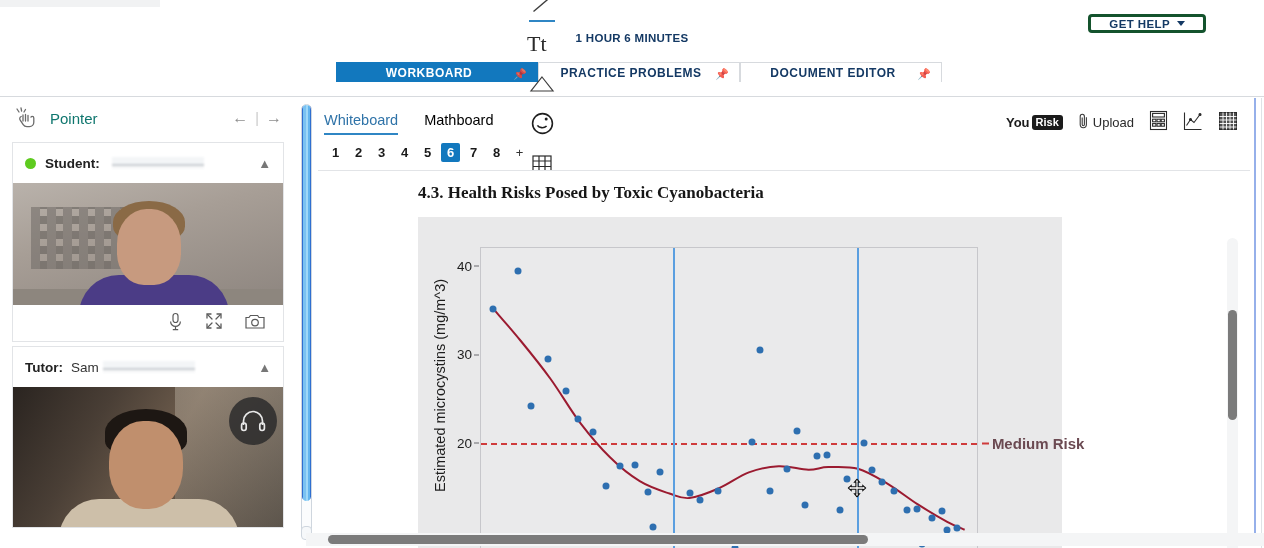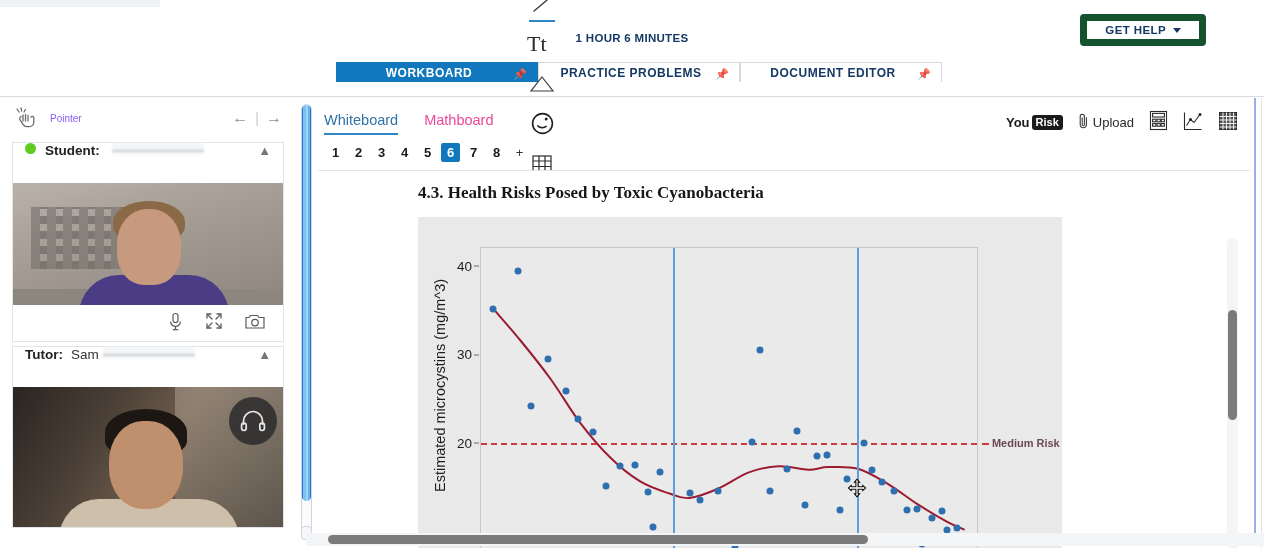--- a/index.html
+++ b/index.html
@@ -14,23 +14,23 @@
   
   .topbar { position: absolute; left: 0; top: 0; width: 1264px; height: 60px; background: #fff; }
   .top-ghost { position: absolute; left: 0; top: 0; width: 160px; height: 7px; background: #f1f2f3; }
   .timer {
     position: absolute; left: 0; top: 32px; width: 1264px;
     text-align: center; font-size: 11.5px; font-weight: bold;
     letter-spacing: .3px; color: #143964;
   }
   .top-actions { position: absolute; right: 58px; top: 14px; display: flex; gap: 16px; }
   .btn-outline {
-    border: 7px solid #14532d; border-radius: 4px; background: #fff;
+    border: 3px solid #14532d; border-radius: 4px; background: #fff;
     color: #143964; font-size: 11.5px; font-weight: bold; letter-spacing: .4px;
-    height: 32px; padding: 0 18px; display: flex; align-items: center; gap: 7px;
+    height: 19px; padding: 0 18px; display: flex; align-items: center; gap: 7px;
     cursor: pointer; white-space: nowrap; font-family: "Liberation Sans", sans-serif;
   }
   .caret-dn { width: 0; height: 0; border-left: 4px solid transparent; border-right: 4px solid transparent; border-top: 5px solid #143964; display:inline-block; }
 
   
   .tabs { position: absolute; left: 336px; top: 62px; height: 35px; display: flex; }
   .tab {
     height: 20px; min-width: 202px; display: flex; align-items: center; justify-content: center;
     position: relative; font-size: 12px; font-weight: bold; letter-spacing: .5px;
     background: #fff; border: 1px solid #d7dade; border-bottom: none;
@@ -39,27 +39,27 @@
   .tab.active { background: #1278be; color: #fff; border-color: #1278be; }
   .pin { position: absolute; right: 9px; top: 5px; font-size: 11px; opacity: .85; }
   .tab.active .pin { color: #cfe6f7; }
   .tab .pin { color: #6b86a5; }
   .tabs-rule { position: absolute; left: 0; top: 96px; width: 1264px; height: 1px; background: #d7dade; }
 
   
   .left { position: absolute; left: 0; top: 98px; width: 296px; height: 450px; background: #fff; }
   .pointer-row { height: 40px; display: flex; align-items: center; padding: 0 14px; }
   .ptr-ico { width: 24px; height: 22px; margin-right: 12px; }
-  .ptr-label { font-size: 10px; color: #8b5cf6; }
+  .ptr-label { font-size: 15px; color: #0f766e; }
   .nav-arrows { margin-left: auto; display: flex; align-items: center; gap: 7px; color: #8d8d8d; font-size: 16px; }
   .nav-arrows span { cursor: pointer; }
   .divider-v { color: #c9c9c9; font-size: 14px; }
 
   .card { margin: 4px 12px 0 12px; border: 1px solid #e2e4e7; background: #fff; }
-  .card-hd { height: 40px; display: flex; padding: 0 12px; }
+  .card-hd { height: 40px; display: flex; align-items: center; padding: 0 12px; }
   .dot-online { width: 11px; height: 11px; border-radius: 50%; background: #5ecb1f; margin-right: 9px; }
   .role { font-size: 13.5px; font-weight: bold; color: #222; margin-right: 8px; }
   .pname { font-size: 13.5px; color: #333; }
   .redacted {
     display: inline-block; height: 12px; width: 92px; margin-left: 4px;
     background: linear-gradient(to bottom, #f3f5f7 0 60%, #c9cdd2 60% 72%, #f7f8f9 72% 100%);
     filter: blur(1.1px); vertical-align: middle;
   }
   .chev { margin-left: auto; color: #777; font-size: 13px; cursor: pointer; }
   .video { width: 100%; height: 120px; position: relative; overflow: hidden; }
@@ -96,21 +96,21 @@
     background: linear-gradient(90deg,#2f6fd0 0 12%, #79c2f2 12% 42%, #9ed8f8 42% 62%, #62b4ee 62% 88%, #2f6fd0 88% 100%);
   }
   .split-nub { position:absolute; left:0; bottom:-4px; width:11px; height:14px; border:1px solid #cfd6de; border-radius:4px; background:#f6f8fa; }
 
   
   .board { position: absolute; left: 312px; top: 98px; width: 952px; height: 450px; background: #fff; }
   .board-toolbar { height: 47px; display: flex; align-items: center; padding: 0 0 0 12px; position: relative; }
   .bt-tab { font-size: 14.5px; color: #2f73a8; margin-right: 26px; cursor: pointer; position: relative; padding-bottom: 4px; }
   .bt-tab.active { color: #2f73a8; }
   .bt-tab.active::after { content:""; position:absolute; left:0; right:0; bottom:-3px; height:2px; background:#2f86c4; }
-  .bt-tab.plain { color: #ec4899; }
+  .bt-tab.plain { color: #000000; }
   .tool-icons { display: flex; align-items: center; gap: 18px; margin-left: 8px; flex-direction: column; }
   .tool { cursor: pointer; display: flex; align-items: center; justify-content: center; position: relative; }
   .tool.sel::after { content:""; position:absolute; left:-2px; right:-2px; bottom:-8px; height:2px; background:#2f86c4; }
   .swatch { width: 21px; height: 21px; border-radius: 50%; background: #4a86e0; cursor: pointer; }
   .right-tools { position: absolute; right: 26px; top: 12px; display: flex; align-items: center; gap: 15px; }
   .yt { display: flex; align-items: center; gap: 2px; cursor: pointer; }
   .yt-you { font-size: 13px; font-weight: bold; color: #1b1b1b; font-family: "Liberation Sans", sans-serif; }
   .yt-tube { background:#1b1b1b; color:#fff; font-size: 11px; font-weight: bold; border-radius: 3px; padding: 1px 4px 2px 4px; }
   .upload { display: flex; align-items: center; gap: 4px; cursor: pointer; font-size: 13px; color: #2a2a2a; }
 
@@ -139,21 +139,21 @@
     writing-mode: vertical-rl; transform: rotate(180deg);
     font-size: 14.5px; color: #1d1d1d; text-align: center;
   }
   .plot {
     position: absolute; left: 62px; top: 30px; width: 498px; height: 372px;
     border: 1px solid #c7c7cb; border-bottom: none; background: #eaeaeb;
   }
   .ytick { position: absolute; right: 100%; transform: translateY(-50%); margin-right: 9px; font-size: 13.5px; color: #1d1d1d; }
   .ytick::after { content:""; position:absolute; right:-7px; top:50%; width:5px; height:1px; background:#6a6a6e; }
   .risk-line { position: absolute; left: 0; width: 100%; height: 0; border-top: 2px dashed #cf3b3b; }
-  .risk-lbl { position: absolute; left: 103%; transform: translateY(-50%); font-size: 11px; font-weight: bold; color: #6b4a52; white-space: nowrap; text-align: center; }
+  .risk-lbl { position: absolute; left: 103%; transform: translateY(-50%); font-size: 15px; font-weight: bold; color: #6b4a52; white-space: nowrap; text-align: center; }
   .risk-lbl::before { content:""; position:absolute; left:-10px; top:50%; width:7px; height:2px; background:#cf3b3b; }
   .vline { position: absolute; top: 0; width: 2px; height: 100%; background: #5b9fe0; }
   .pt { position: absolute; width: 7px; height: 7px; border-radius: 50%; background: #2e6fb0; transform: translate(-50%,-50%); }
   .trend { position: absolute; left: 0; top: 0; width: 100%; height: 100%; overflow: visible; }
   .movecur { position: absolute; width: 19px; height: 19px; transform: translate(-50%,-50%); }
 
   
   .vsb { position: absolute; right: 26px; top: 140px; width: 11px; height: 398px; background: #f4f5f6; border-radius: 6px; }
   .vsb-thumb { position: absolute; left: 1px; top: 72px; width: 9px; height: 110px; background: #7b7b7b; border-radius: 5px; cursor: pointer; }
   .hsb { position: absolute; left: 306px; bottom: 2px; width: 958px; height: 13px; background: #f4f5f6; }

